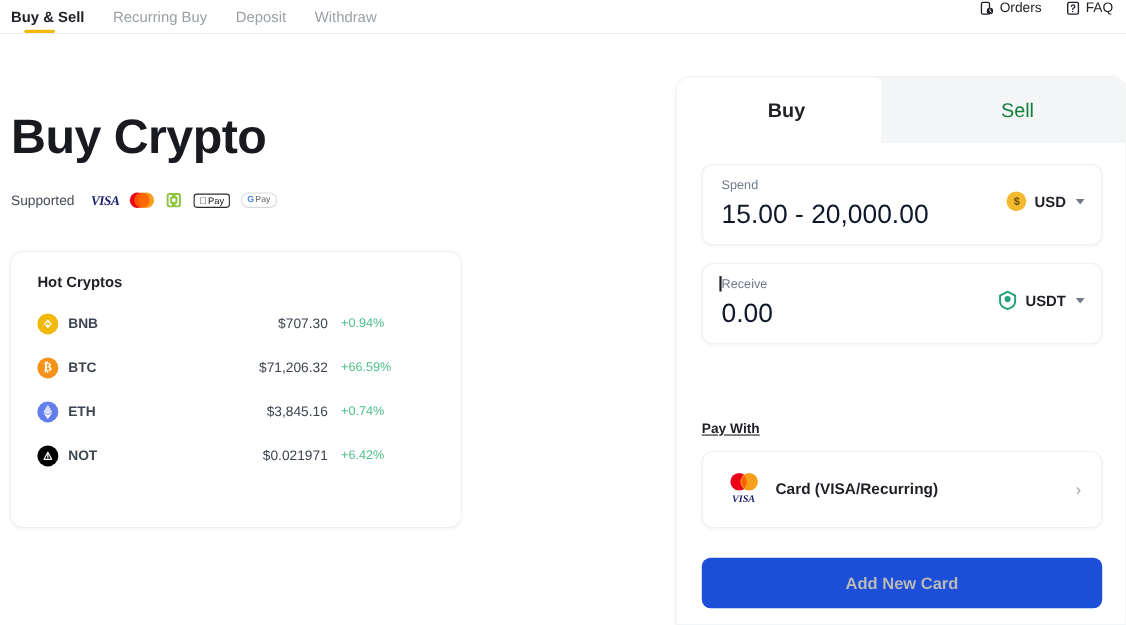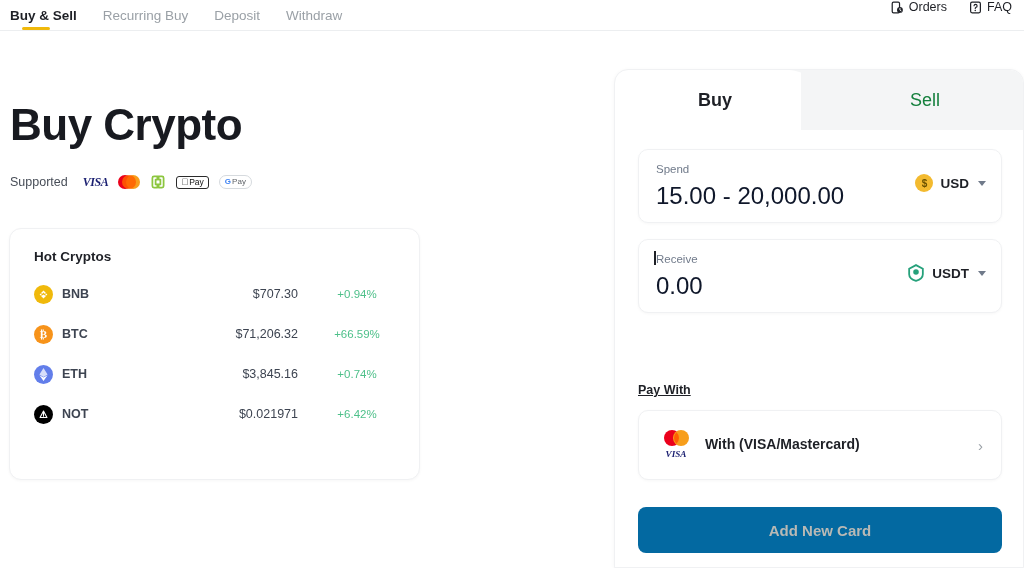--- a/index.html
+++ b/index.html
@@ -83,21 +83,21 @@
   }
   .crypto-icon {
     position:absolute; left:24px; width:19px; height:19px; border-radius:50%;
     display:flex; align-items:center; justify-content:center;
   }
   .crypto-sym { position:absolute; left:52px; font-size:12.5px; font-weight:bold; color:#3d4451; }
   .crypto-price {
     position:absolute; left:130px; width:158px; text-align:right;
     font-size:12.5px; color:#3d4451;
   }
-  .crypto-chg { position:absolute; left:300px; width:94px; text-align:center; font-size:11.5px; color:#4ec08a; }
+  .crypto-chg { position:absolute; left:300px; width:94px; text-align:left; font-size:11.5px; color:#4ec08a; }
 
   
   .trade-panel {
     position:absolute; left:614px; top:69px; width:410px; height:499px;
     background:#fff; border:1px solid #f0f1f3;
     border-radius:14px 14px 0 0;
     box-shadow:0 1px 4px rgba(20,20,30,.04);
     overflow:hidden;
   }
   .tabs { position:absolute; left:0; top:0; width:410px; height:60px; }
@@ -133,21 +133,21 @@
     position:absolute; left:23px; top:340px; width:364px; height:70px;
     background:#fff; border:1px solid #f0f1f3; border-radius:10px;
     box-shadow:0 1px 3px rgba(20,20,30,.035); cursor:pointer;
   }
   .pm-logo { position:absolute; left:22px; top:16px; width:30px; height:36px; }
   .pm-text { position:absolute; left:66px; top:25px; font-size:14px; font-weight:bold; color:#1e2026; }
   .pm-chevron { position:absolute; right:18px; top:26px; color:#9aa0a6; font-size:15px; }
 
   .add-card-btn {
     position:absolute; left:23px; top:437px; width:364px; height:46px;
-    background:#0369a1; border:none; border-radius:8px;
+    background:#1d4ed8; border:none; border-radius:8px;
     color:#b9b9b5; font-size:15px; font-weight:bold;
     font-family:"Liberation Sans", sans-serif;
     display:flex; align-items:center; justify-content:center; cursor:default;
   }
 </style>
 </head>
 <body>
 
 <div id="root">
 
@@ -307,20 +307,20 @@
 
     <div class="pay-method">
       <span class="pm-logo">
         <svg width="30" height="36" viewBox="0 0 30 36">
           <circle cx="11" cy="11" r="8" fill="#eb001b"></circle>
           <circle cx="20" cy="11" r="8" fill="#f79e1b"></circle>
           <path d="M15.5 5.2a8 8 0 0 0 0 11.6 8 8 0 0 0 0-11.6z" fill="#ff5f00"></path>
           <text x="15" y="29.5" text-anchor="middle" font-family="Liberation Serif, serif" font-style="italic" font-weight="bold" font-size="9.2" fill="#1a1f71">VISA</text>
         </svg>
       </span>
-      <span class="pm-text">With (VISA/Mastercard)</span>
+      <span class="pm-text">Card (VISA/Recurring)</span>
       <span class="pm-chevron">›</span>
     </div>
 
     <div class="add-card-btn">Add New Card</div>
   </div>
 
 </div>
 
 </body></html>

